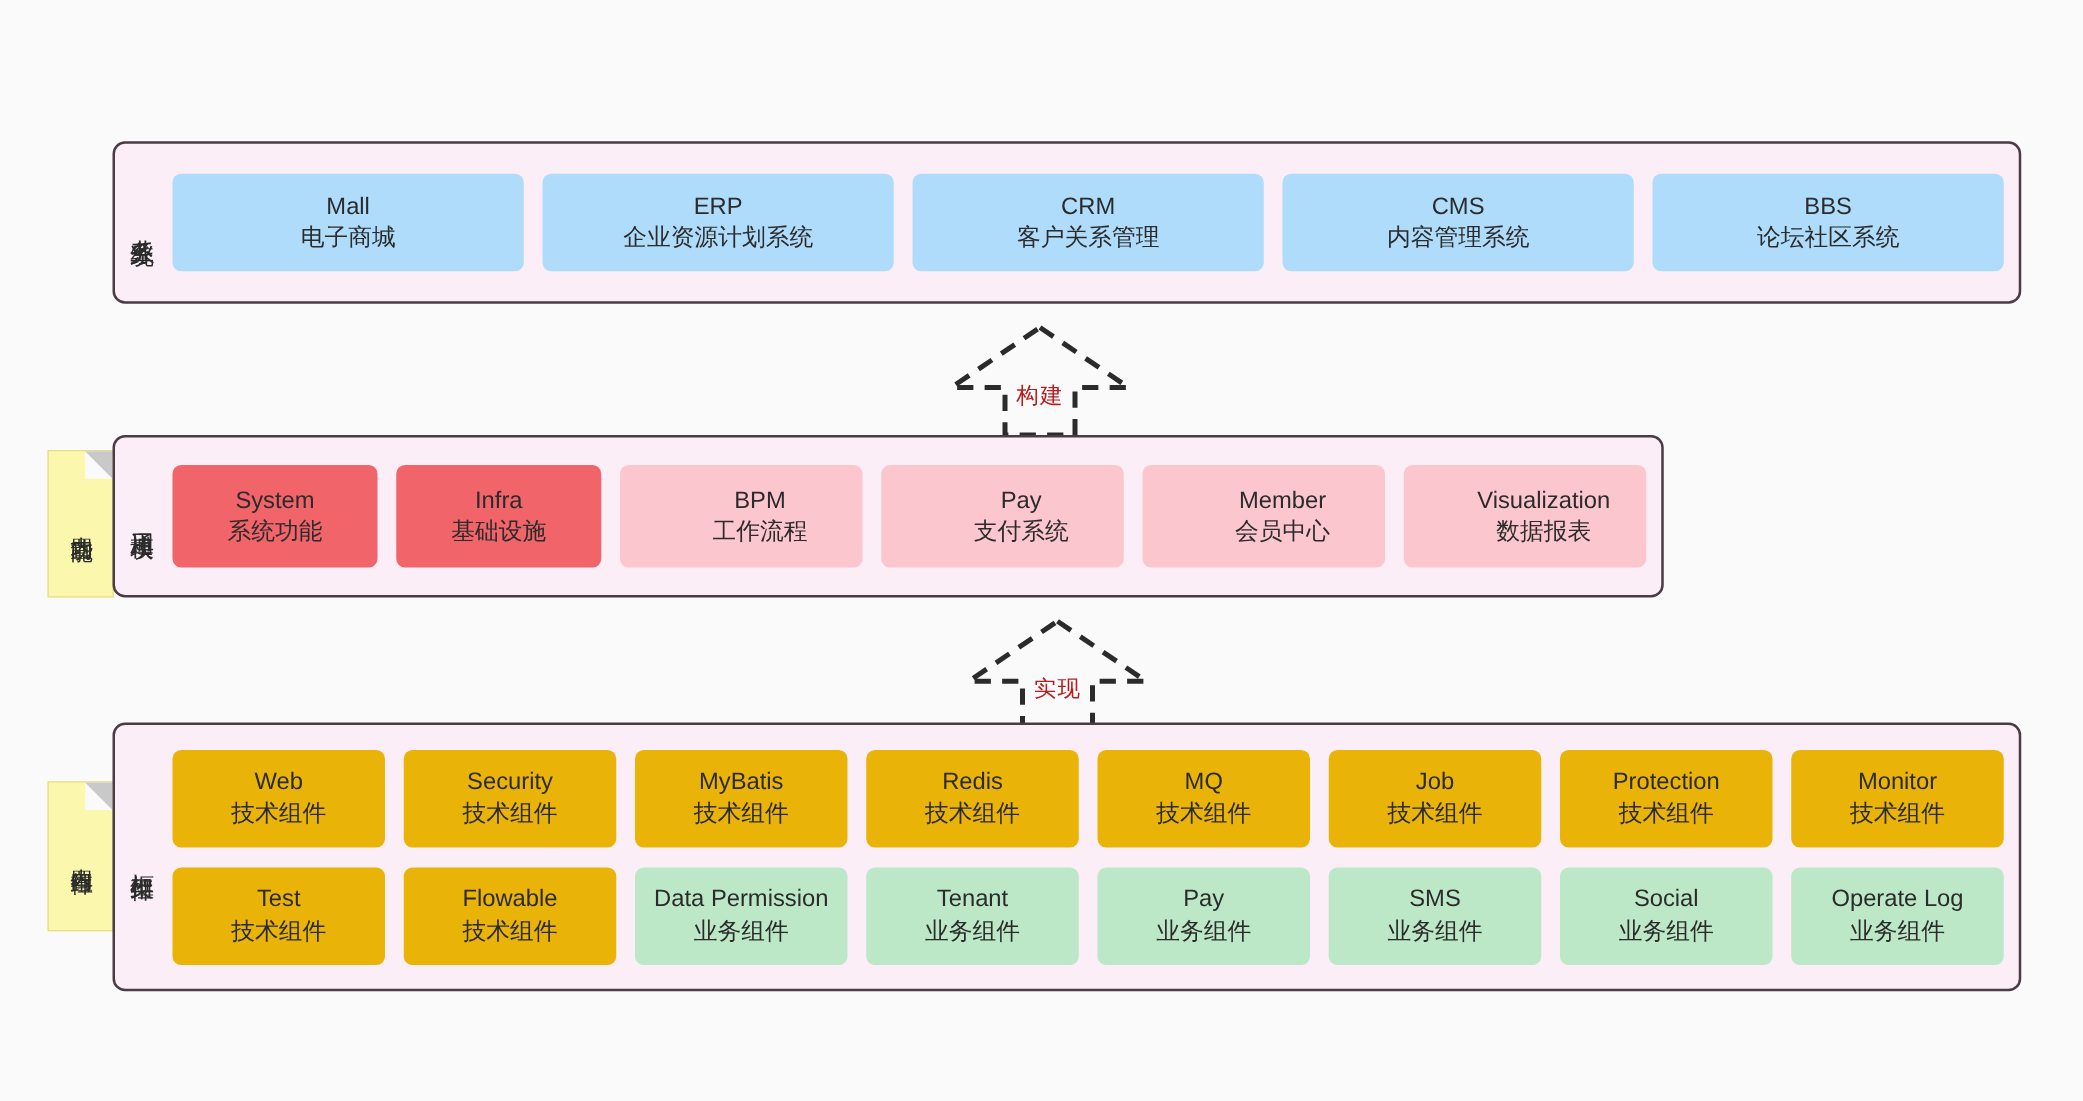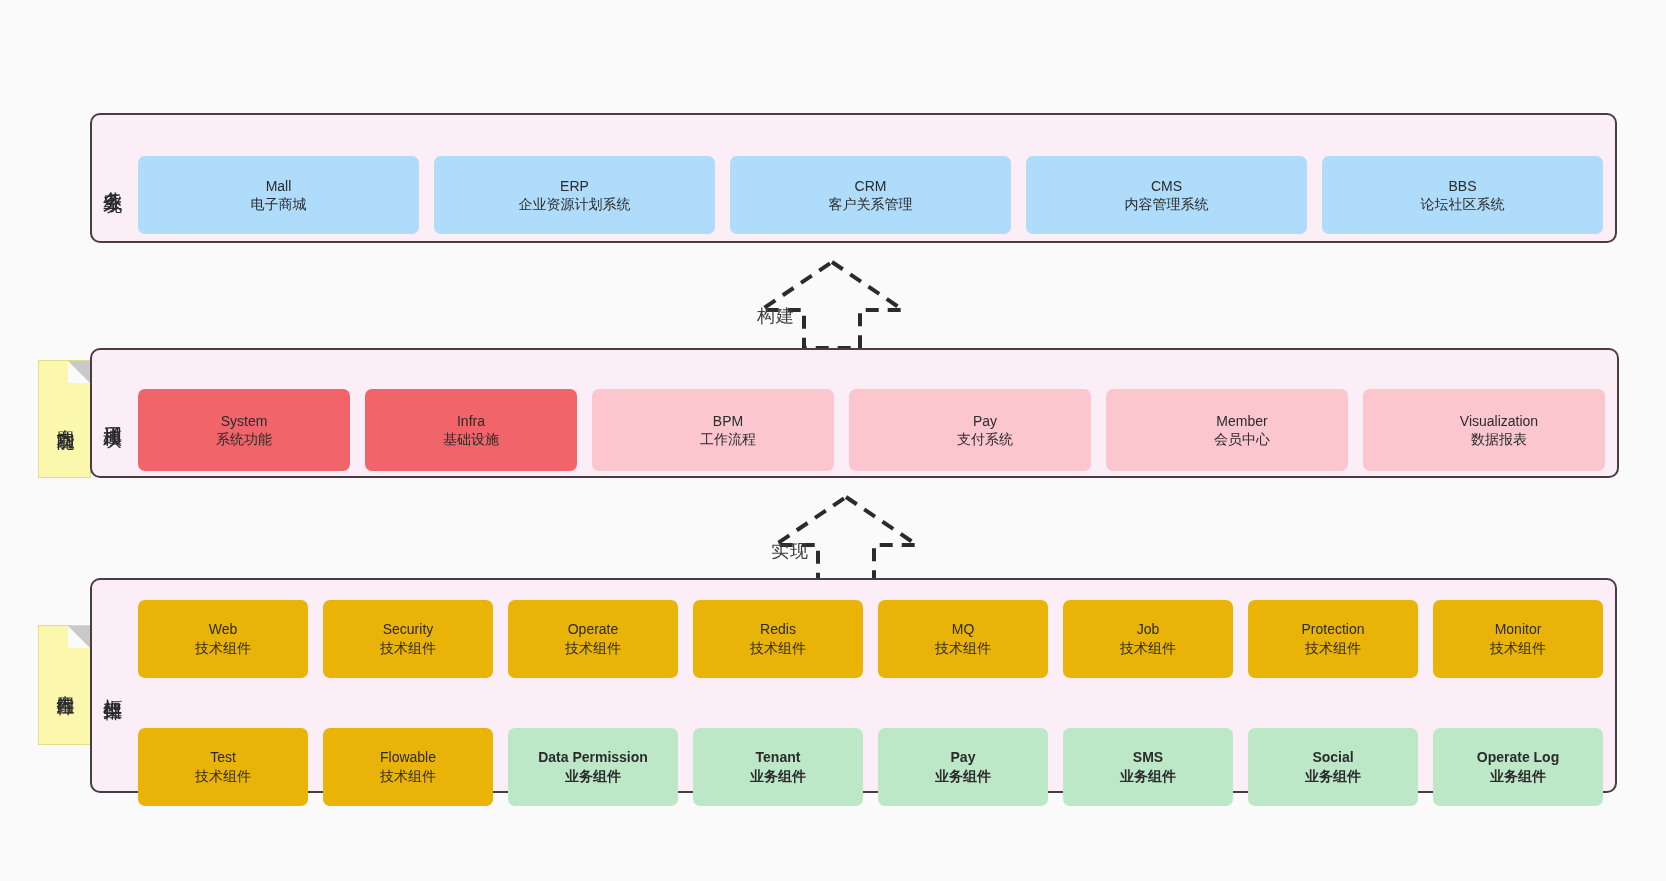--- a/index.html
+++ b/index.html
@@ -71,42 +71,41 @@
   }
 
   .box {
     flex: 1 1 0;
     border-radius: 7px;
     display: flex;
     flex-direction: column;
     align-items: center;
     justify-content: center;
     text-align: center;
-    font-size: 14px;
+    font-size: 19px;
     line-height: 1.32;
     color: #2b2b2b;
     box-sizing: border-box;
     padding: 4px 6px;
     min-width: 0;
-    margin-top: 34px;
   }
   .box .ttl { white-space: nowrap; }
   .box.wrap .ttl { white-space: normal; }
   .box .sub { white-space: nowrap; }
 
   .h-biz   { height: 78px; }
   .h-mod   { height: 82px; }
   .h-comp  { height: 78px; }
 
   
   .c-blue        { background: #aedcfa; }
   .c-red         { background: #f1646a; }
   .c-pink        { background: #fbc6ce; padding-left: 36px; }
   .c-green       { background: #eab308; }
-  .c-green-light { background: #bce8c7; font-weight: bold; }
+  .c-green-light { background: #bce8c7; }
 
   
   .note {
     position: absolute;
     width: 53px;
     background: #fbf8ad;
     border: 1px solid #e3dd8a;
     box-sizing: border-box;
     display: flex;
     align-items: center;
@@ -147,22 +146,23 @@
     position: absolute;
     width: 150px;
     height: 92px;
   }
   .arrow svg { display: block; width: 100%; height: 100%; overflow: visible; }
   .arrow-label {
     position: absolute;
     left: 0;
     right: 0;
     bottom: 22px;
+    text-align: center;
     font-size: 18px;
-    color: #404040;
+    color: #b91c1c;
     background: transparent;
     user-select: none;
     letter-spacing: 1px;
   }
 </style>
 </head>
 <body>
 
 <div class="canvas">
 
@@ -200,21 +200,21 @@
     <svg viewBox="0 0 150 92" preserveAspectRatio="none" aria-hidden="true">
       <path d="M 75 4 L 146 52 L 103 52 L 103 90 L 47 90 L 47 52 L 4 52 Z" fill="none" stroke="#2b2b2b" stroke-width="4" stroke-dasharray="13 9" stroke-linecap="butt" stroke-linejoin="miter"></path>
     </svg>
     <div class="arrow-label">构建</div>
   </div>
 
   <div class="note" style="left:38px; top:360px; height:118px;">
     <span class="note-label">内置功能</span>
   </div>
 
-  <div class="layer" style="left:90px; top:348px; width:1529px; height:130px;">
+  <div class="layer" style="left:90px; top:348px; width:1241px; height:130px;">
     <div class="layer-title">通用模块</div>
     <div class="layer-body">
       <div class="rows">
         <div class="row">
           <div class="box h-mod c-red">
             <span class="ttl">System</span>
             <span class="sub">系统功能</span>
           </div>
           <div class="box h-mod c-red">
             <span class="ttl">Infra</span>
@@ -260,21 +260,21 @@
         <div class="row">
           <div class="box h-comp c-green">
             <span class="ttl">Web</span>
             <span class="sub">技术组件</span>
           </div>
           <div class="box h-comp c-green">
             <span class="ttl">Security</span>
             <span class="sub">技术组件</span>
           </div>
           <div class="box h-comp c-green">
-            <span class="ttl">Operate</span>
+            <span class="ttl">MyBatis</span>
             <span class="sub">技术组件</span>
           </div>
           <div class="box h-comp c-green">
             <span class="ttl">Redis</span>
             <span class="sub">技术组件</span>
           </div>
           <div class="box h-comp c-green">
             <span class="ttl">MQ</span>
             <span class="sub">技术组件</span>
           </div>

